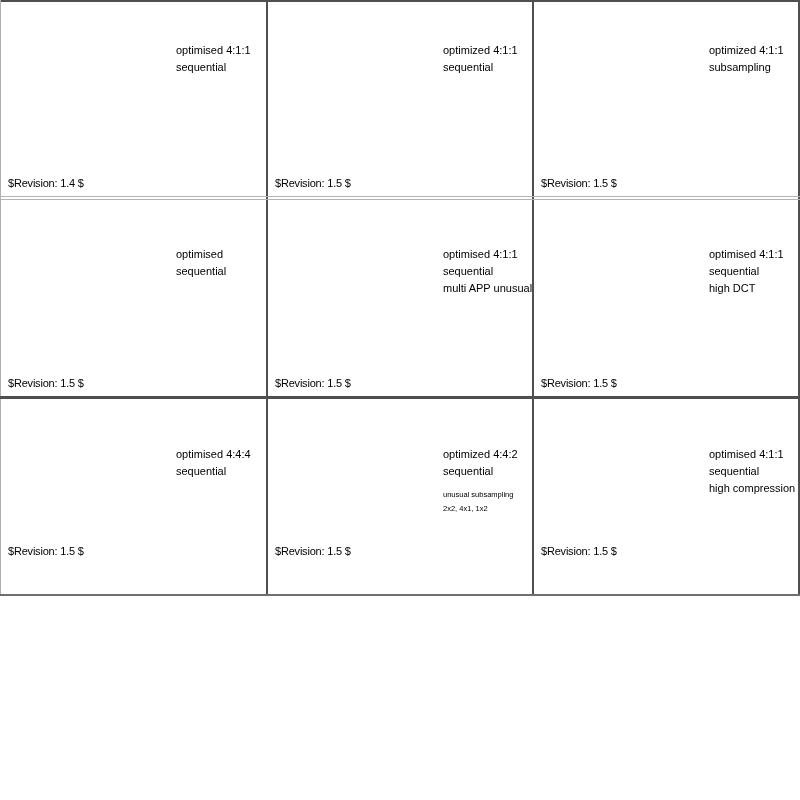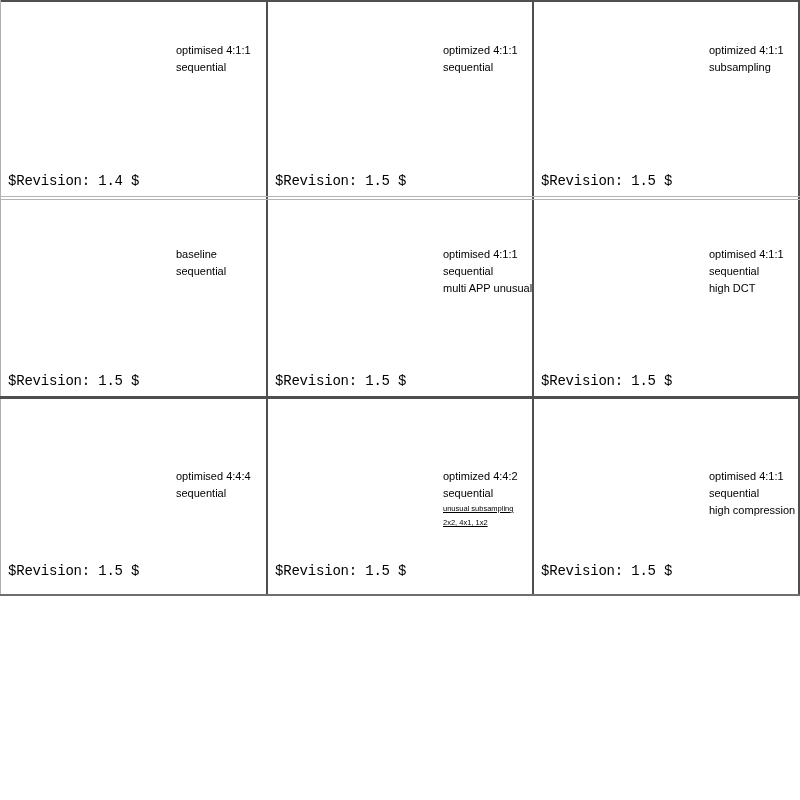--- a/index.html
+++ b/index.html
@@ -29,46 +29,44 @@
   .gl-h1a{left:0;top:196px;width:800px;height:1px;background:#b4b4b4;}
   .gl-h1b{left:0;top:199px;width:800px;height:1px;background:#b4b4b4;}
   .gl-h2{left:0;top:396px;width:800px;height:3px;}
 
   .cell{position:absolute;background:#ffffff;overflow:hidden;}
   .col1{left:1px;width:265px;}
   .col2{left:268px;width:264px;}
   .col3{left:534px;width:264px;}
   .row1{top:2px;height:194px;}
   .row2{top:200px;height:196px;}
-  .row3{top:422px;height:164px;}
+  .row3{top:400px;height:164px;}
 
   .labels{
     position:absolute;
     left:175px;
     top:46px;
     font-size:11px;
     line-height:17px;
     white-space:nowrap;
   }
   .row1 .labels{top:40px;}
   .small-labels{
     font-size:7.5px;
     line-height:14px;
-    margin-top:0;
+    margin-top:8px;
     white-space:nowrap;
-    text-decoration:underline;
   }
   .revision{
     position:absolute;
     left:7px;
     bottom:7px;
-    font-size:14px;
+    font-size:11px;
     letter-spacing:-0.2px;
     white-space:nowrap;
-    font-family:Liberation Mono, monospace;
   }
 </style>
 </head>
 <body>
 
 <div id="test-grid">
 
   <div class="gl gl-top"></div>
   <div class="gl gl-left"></div>
   <div class="gl gl-right"></div>
@@ -98,21 +96,21 @@
   <div class="cell row1 col3">
     <div class="labels">
       <div>optimized 4:1:1</div>
       <div>subsampling</div>
     </div>
     <div class="revision">$Revision: 1.5 $</div>
   </div>
 
   <div class="cell row2 col1">
     <div class="labels">
-      <div>baseline</div>
+      <div>optimised</div>
       <div>sequential</div>
     </div>
     <div class="revision">$Revision: 1.5 $</div>
   </div>
 
   <div class="cell row2 col2">
     <div class="labels">
       <div>optimised 4:1:1</div>
       <div>sequential</div>
       <div>multi APP unusual</div>

